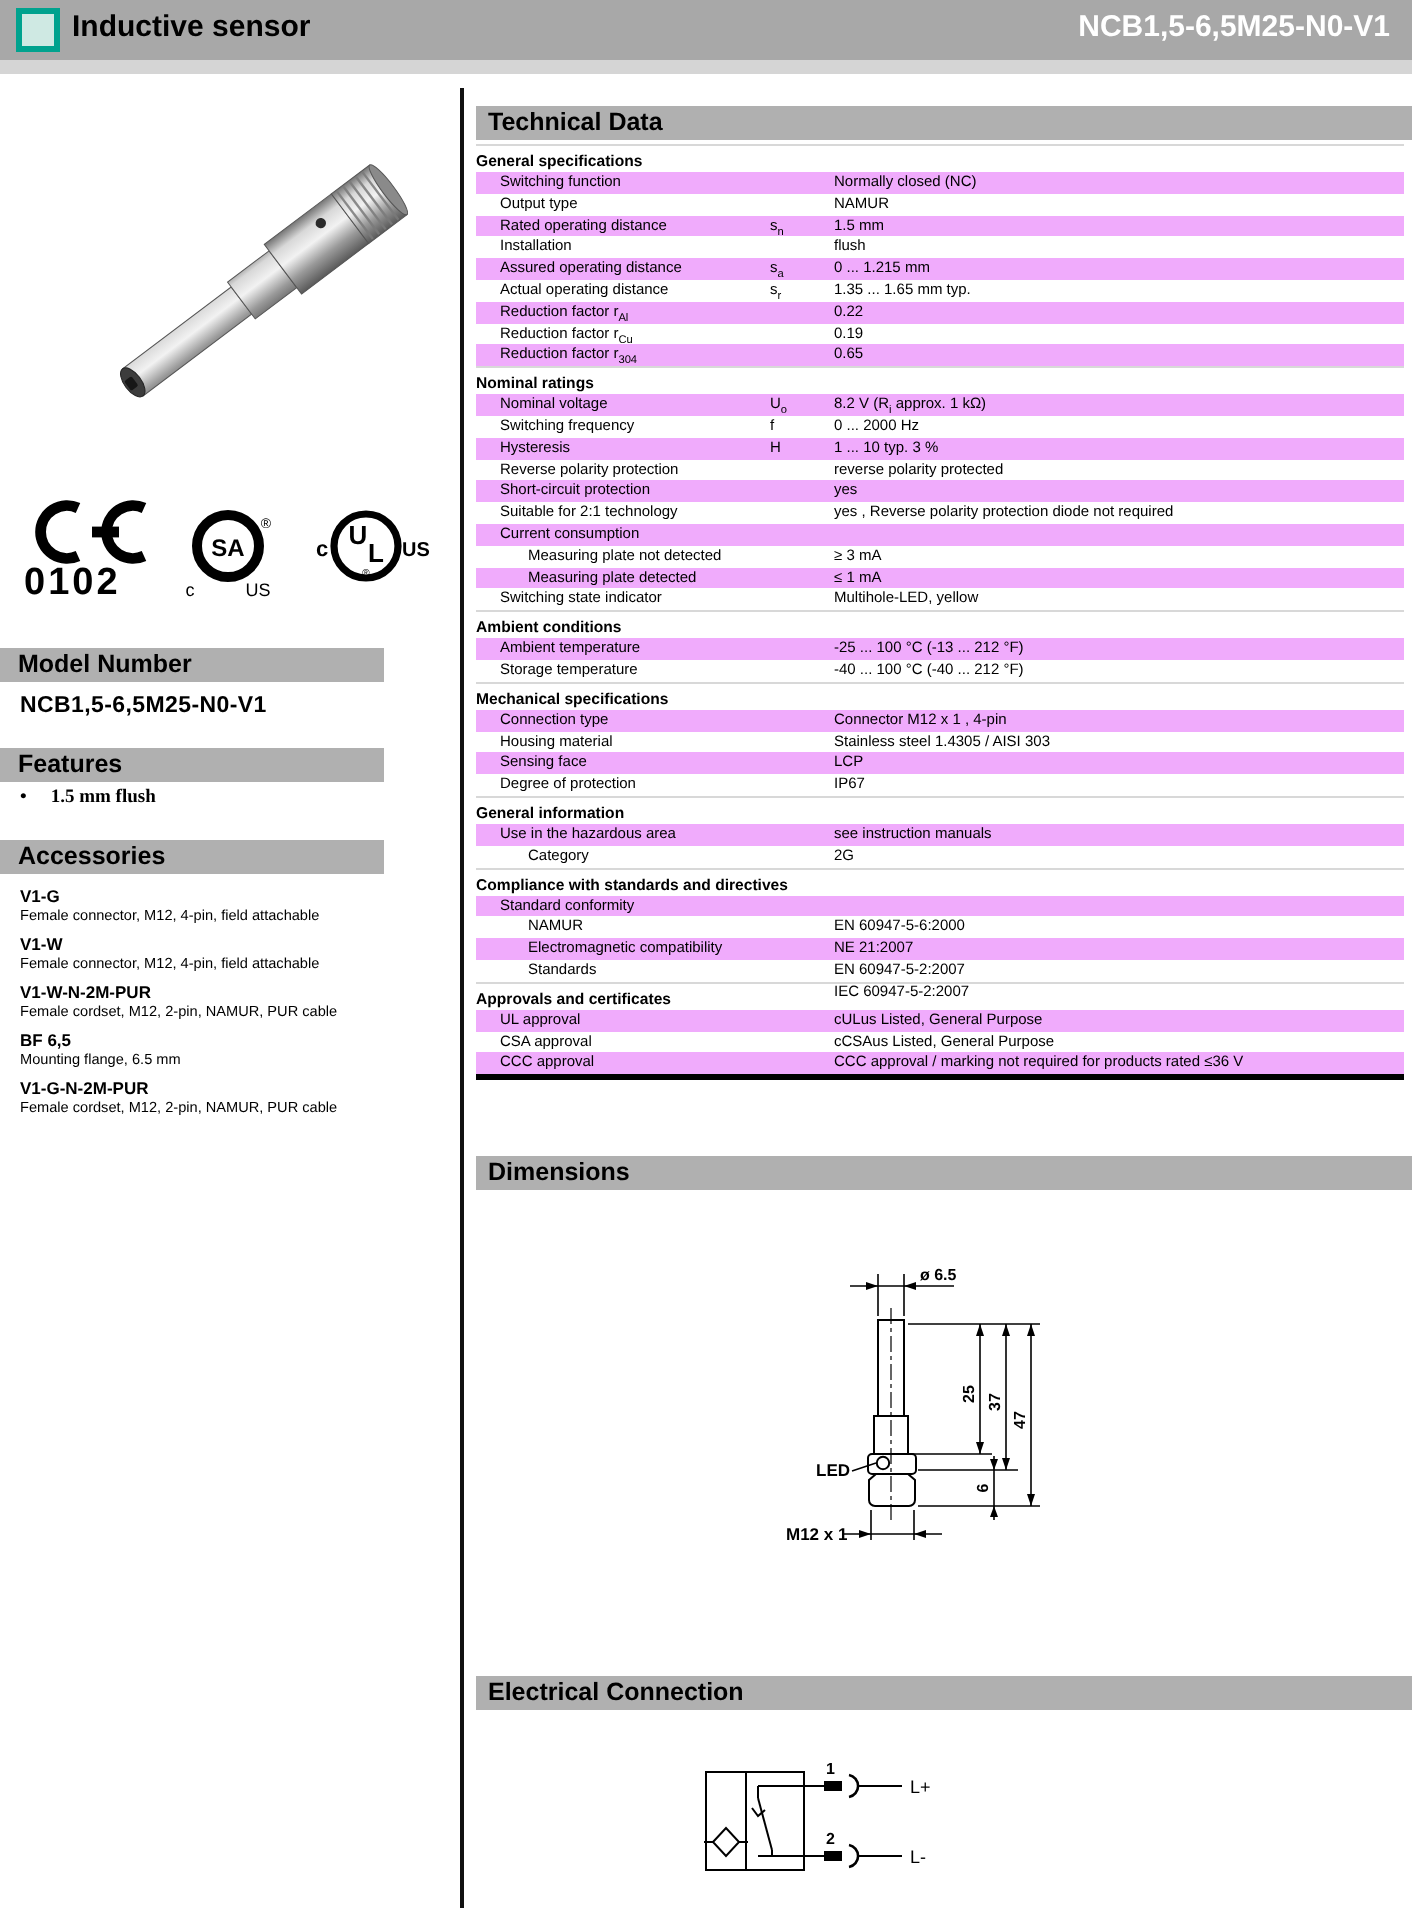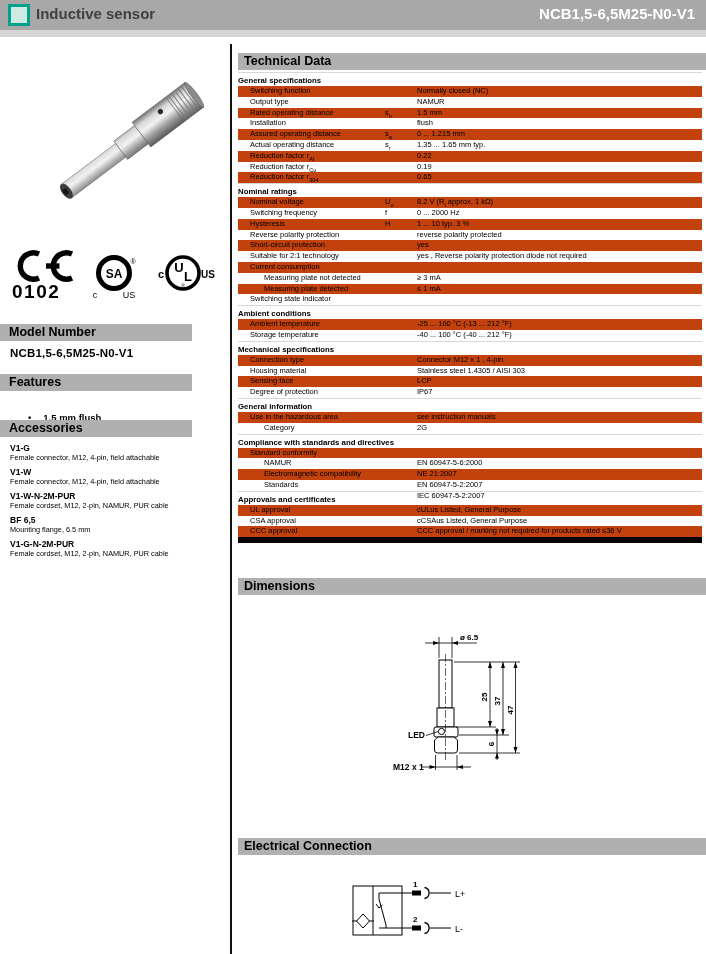--- a/index.html
+++ b/index.html
@@ -1,44 +1,44 @@
 <!DOCTYPE html>
 <html><head>
 <meta charset="utf-8">
 <style>
   html,body{margin:0;padding:0;}
   body{width:706px;height:954px;position:relative;background:#ffffff;
        font-family:"Liberation Sans",sans-serif;color:#000;overflow:hidden;}
   
   .topbar{position:absolute;left:0;top:0;width:706px;height:30px;background:#a8a8a8;}
   .brandbox{position:absolute;left:8px;top:4px;width:16px;height:16px;background:#cfe9e3;border:3px solid #00a28e;}
-  .toptitle{position:absolute;left:36px;top:5px;font-size:15px;font-weight:bold;color:#404040;}
+  .toptitle{position:absolute;left:36px;top:5px;font-size:15px;font-weight:bold;color:#000000;}
   .toppart{position:absolute;right:11px;top:5px;font-size:15px;font-weight:bold;color:#fff;}
   .substrip{position:absolute;left:0;top:30px;width:706px;height:7px;background:#d5d5d5;}
   .vdivider{position:absolute;left:230px;top:44px;width:2px;height:910px;background:#111;}
   
   .bar{position:absolute;height:17px;background:#b0b0b0;font-size:12.5px;font-weight:bold;
        line-height:17px;padding-left:9px;box-sizing:border-box;}
   .bar.left{left:0;width:192px;}
   .bar.right{left:238px;width:524px;padding-left:6px;}
   
   .modelvalue{position:absolute;left:10px;top:347px;font-size:11.5px;font-weight:bold;letter-spacing:.2px;}
-  .features-list{position:absolute;left:10px;top:394px;margin:18px;padding:0;list-style:none;}
+  .features-list{position:absolute;left:10px;top:394px;margin:0;padding:0;list-style:none;font-family:Liberation Serif, serif;}
   .features-list li{font-size:9.5px;font-weight:bold;margin:0 0 3px 0;}
   .features-list li:before{content:"•";margin-right:12px;}
   .acc-list{position:absolute;left:10px;top:443px;width:215px;}
   .acc-item{margin-bottom:5px;}
   .acc-name{font-size:8.5px;font-weight:bold;line-height:10px;}
   .acc-desc{font-size:7.3px;line-height:9px;}
   .ce-code{position:absolute;left:12px;top:281px;font-size:19px;font-weight:bold;color:#000000;letter-spacing:1.5px;}
   
-  .tech-table{position:absolute;left:238px;top:72px;width:464px;border-bottom:6px solid #000000;}
+  .tech-table{position:absolute;left:238px;top:72px;width:464px;border-bottom:3px solid #000000;}
   .sec-row{height:11px;padding-top:2px;border-top:1px solid #d8d8d8;font-size:7.8px;font-weight:bold;line-height:11px;}
   .trow{position:relative;min-height:10.8px;line-height:10.8px;font-size:7.5px;}
-  .trow.alt{background:#c2410c;}
+  .trow.alt{background:#f0abfc;}
   .tl{display:inline-block;}
   .ind1{padding-left:12px;}
   .ind2{padding-left:26px;}
   .ts{position:absolute;left:147px;top:0;}
   .tv{position:absolute;left:179px;top:0;width:280px;}
   .tv div{line-height:10.8px;}
   sub{font-size:5.6px;line-height:0;}
   
   .dimwrap{position:absolute;left:340px;top:600px;}
   .elecwrap{position:absolute;left:340px;top:868px;}
@@ -193,21 +193,23 @@
       </span></div>
     <div class="trow alt"><span class="tl ind1">Current consumption</span><span class="tv">
         <div></div>
       </span></div>
     <div class="trow"><span class="tl ind2">Measuring plate not detected</span><span class="tv">
         <div>≥ 3 mA</div>
       </span></div>
     <div class="trow alt"><span class="tl ind2">Measuring plate detected</span><span class="tv">
         <div>≤ 1 mA</div>
       </span></div>
-    <div class="trow"><span class="tl ind1">Switching state indicator</span></div>
+    <div class="trow"><span class="tl ind1">Switching state indicator</span><span class="tv">
+        <div>Multihole-LED, yellow</div>
+      </span></div>
     <div class="sec-row">Ambient conditions</div>
     <div class="trow alt"><span class="tl ind1">Ambient temperature</span><span class="tv">
         <div>-25 ... 100 °C (-13 ... 212 °F)</div>
       </span></div>
     <div class="trow"><span class="tl ind1">Storage temperature</span><span class="tv">
         <div>-40 ... 100 °C (-40 ... 212 °F)</div>
       </span></div>
     <div class="sec-row">Mechanical specifications</div>
     <div class="trow alt"><span class="tl ind1">Connection type</span><span class="tv">
         <div>Connector M12 x 1 , 4-pin</div>

